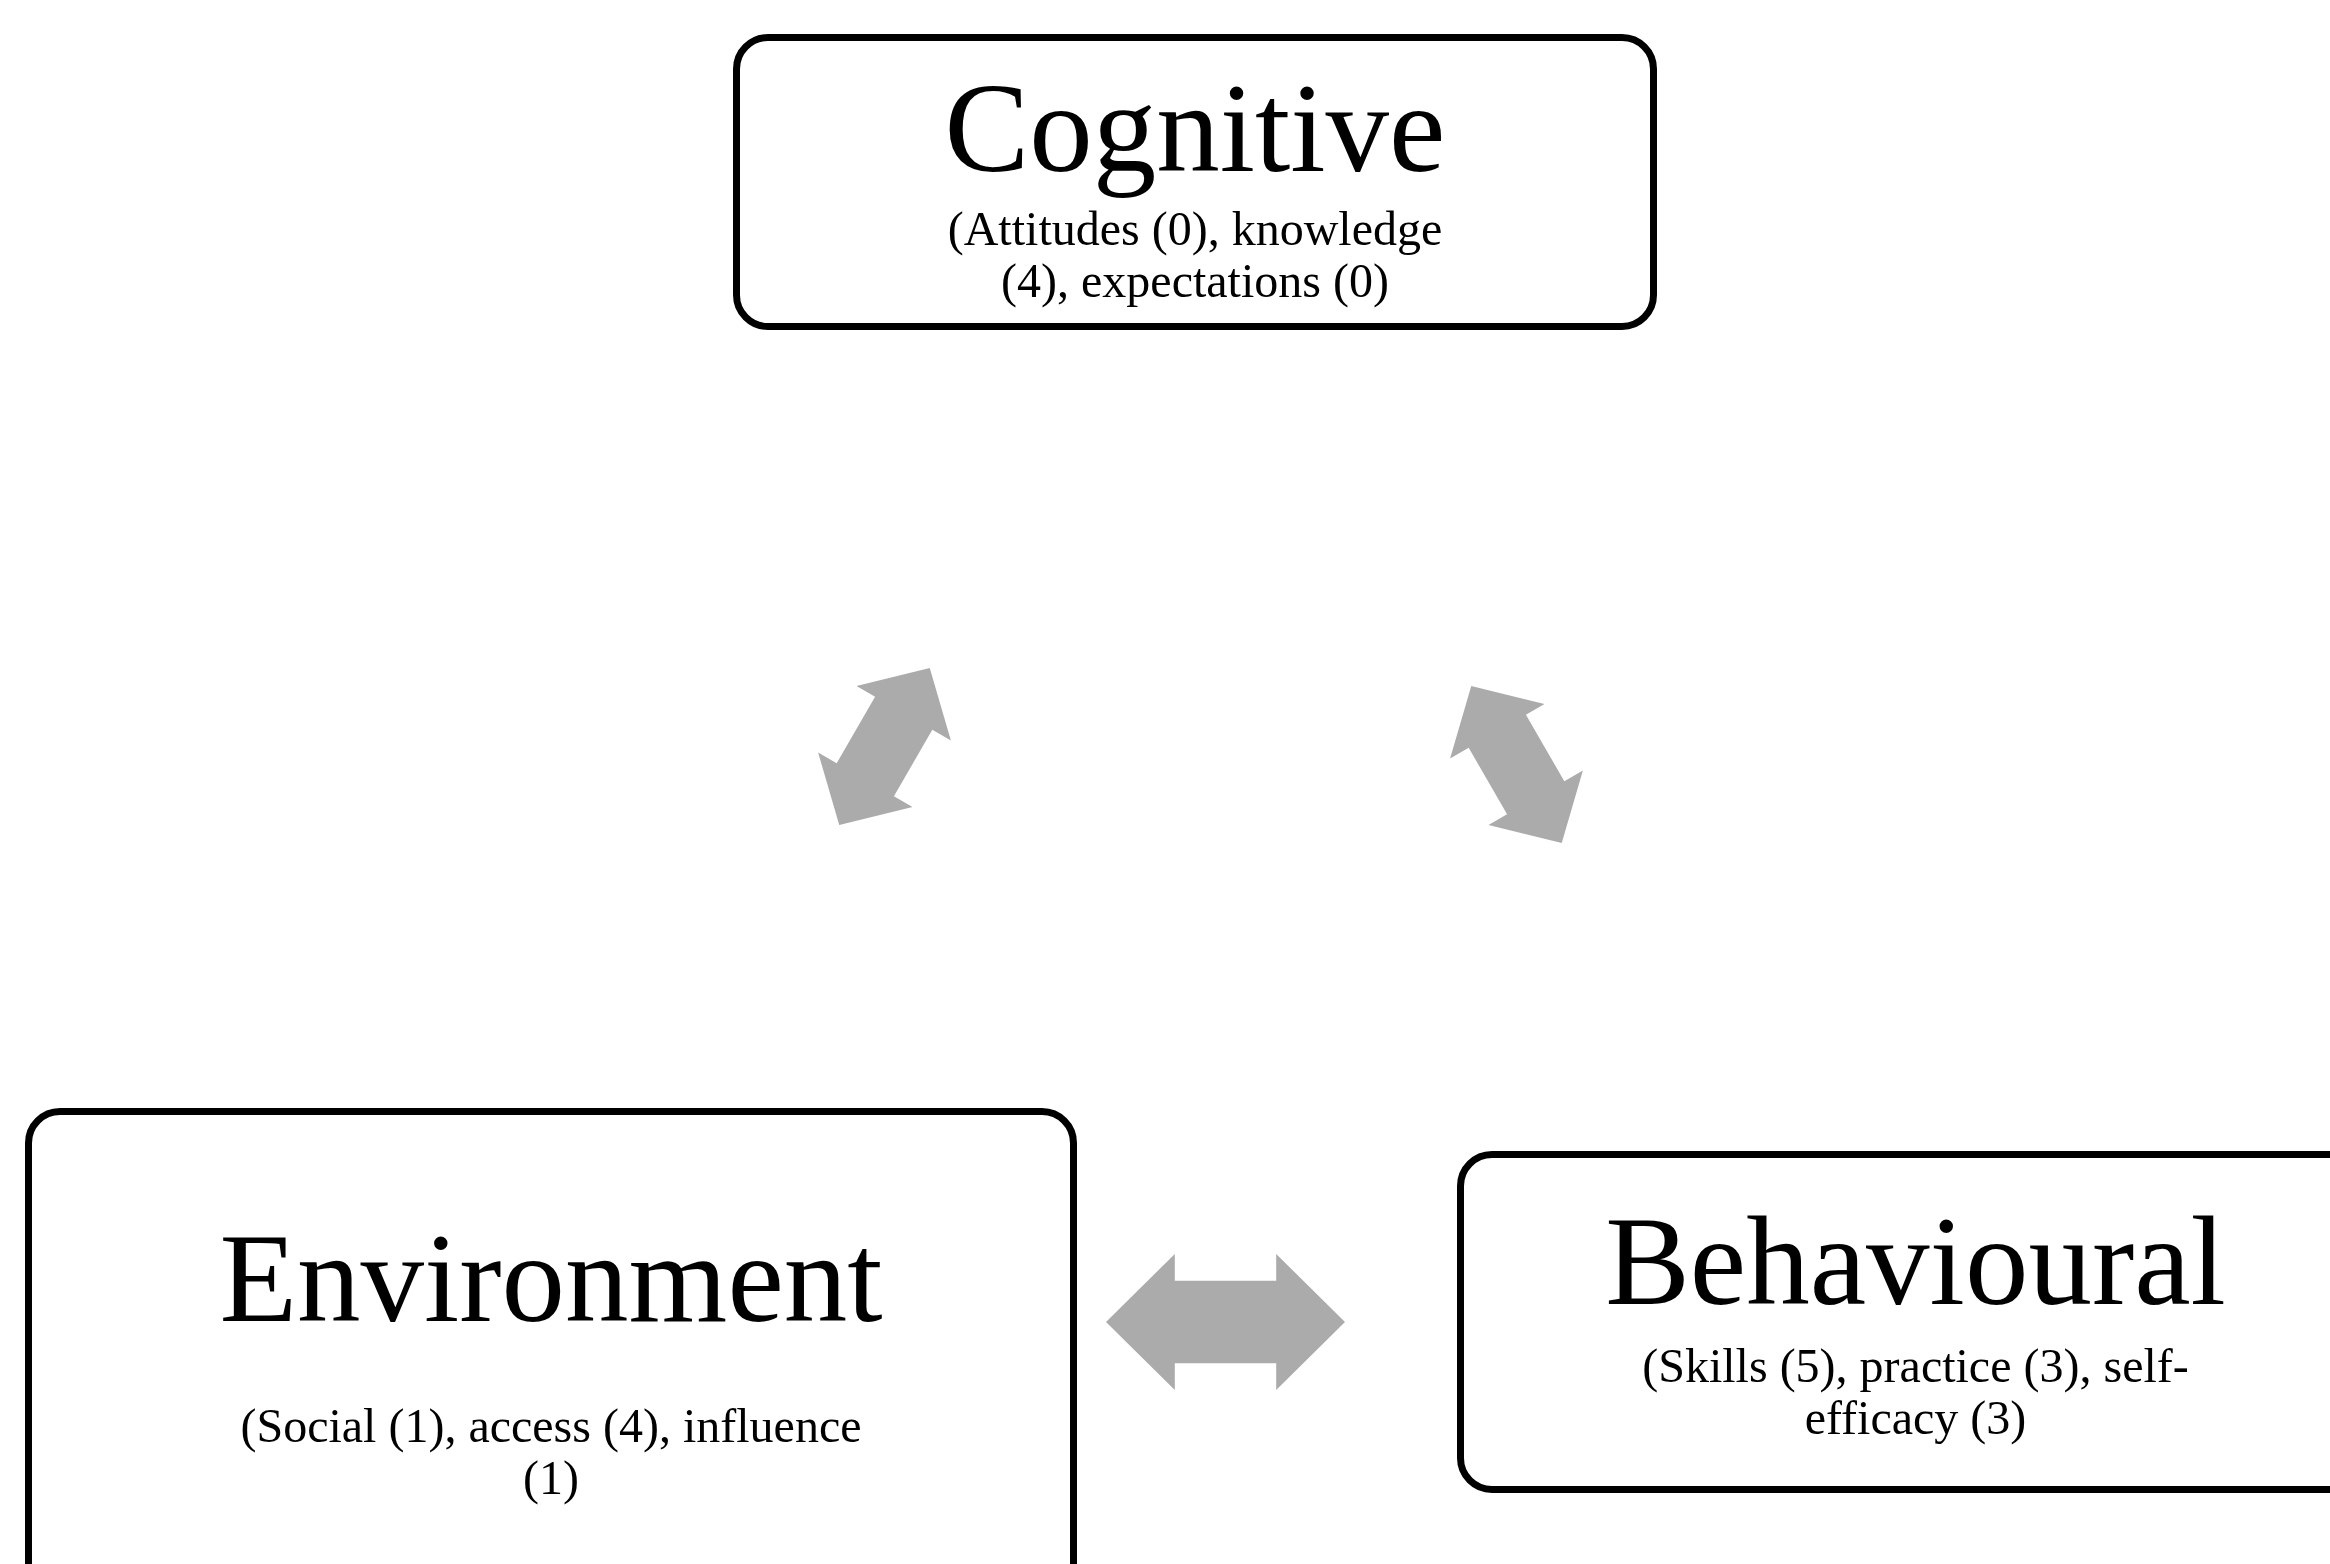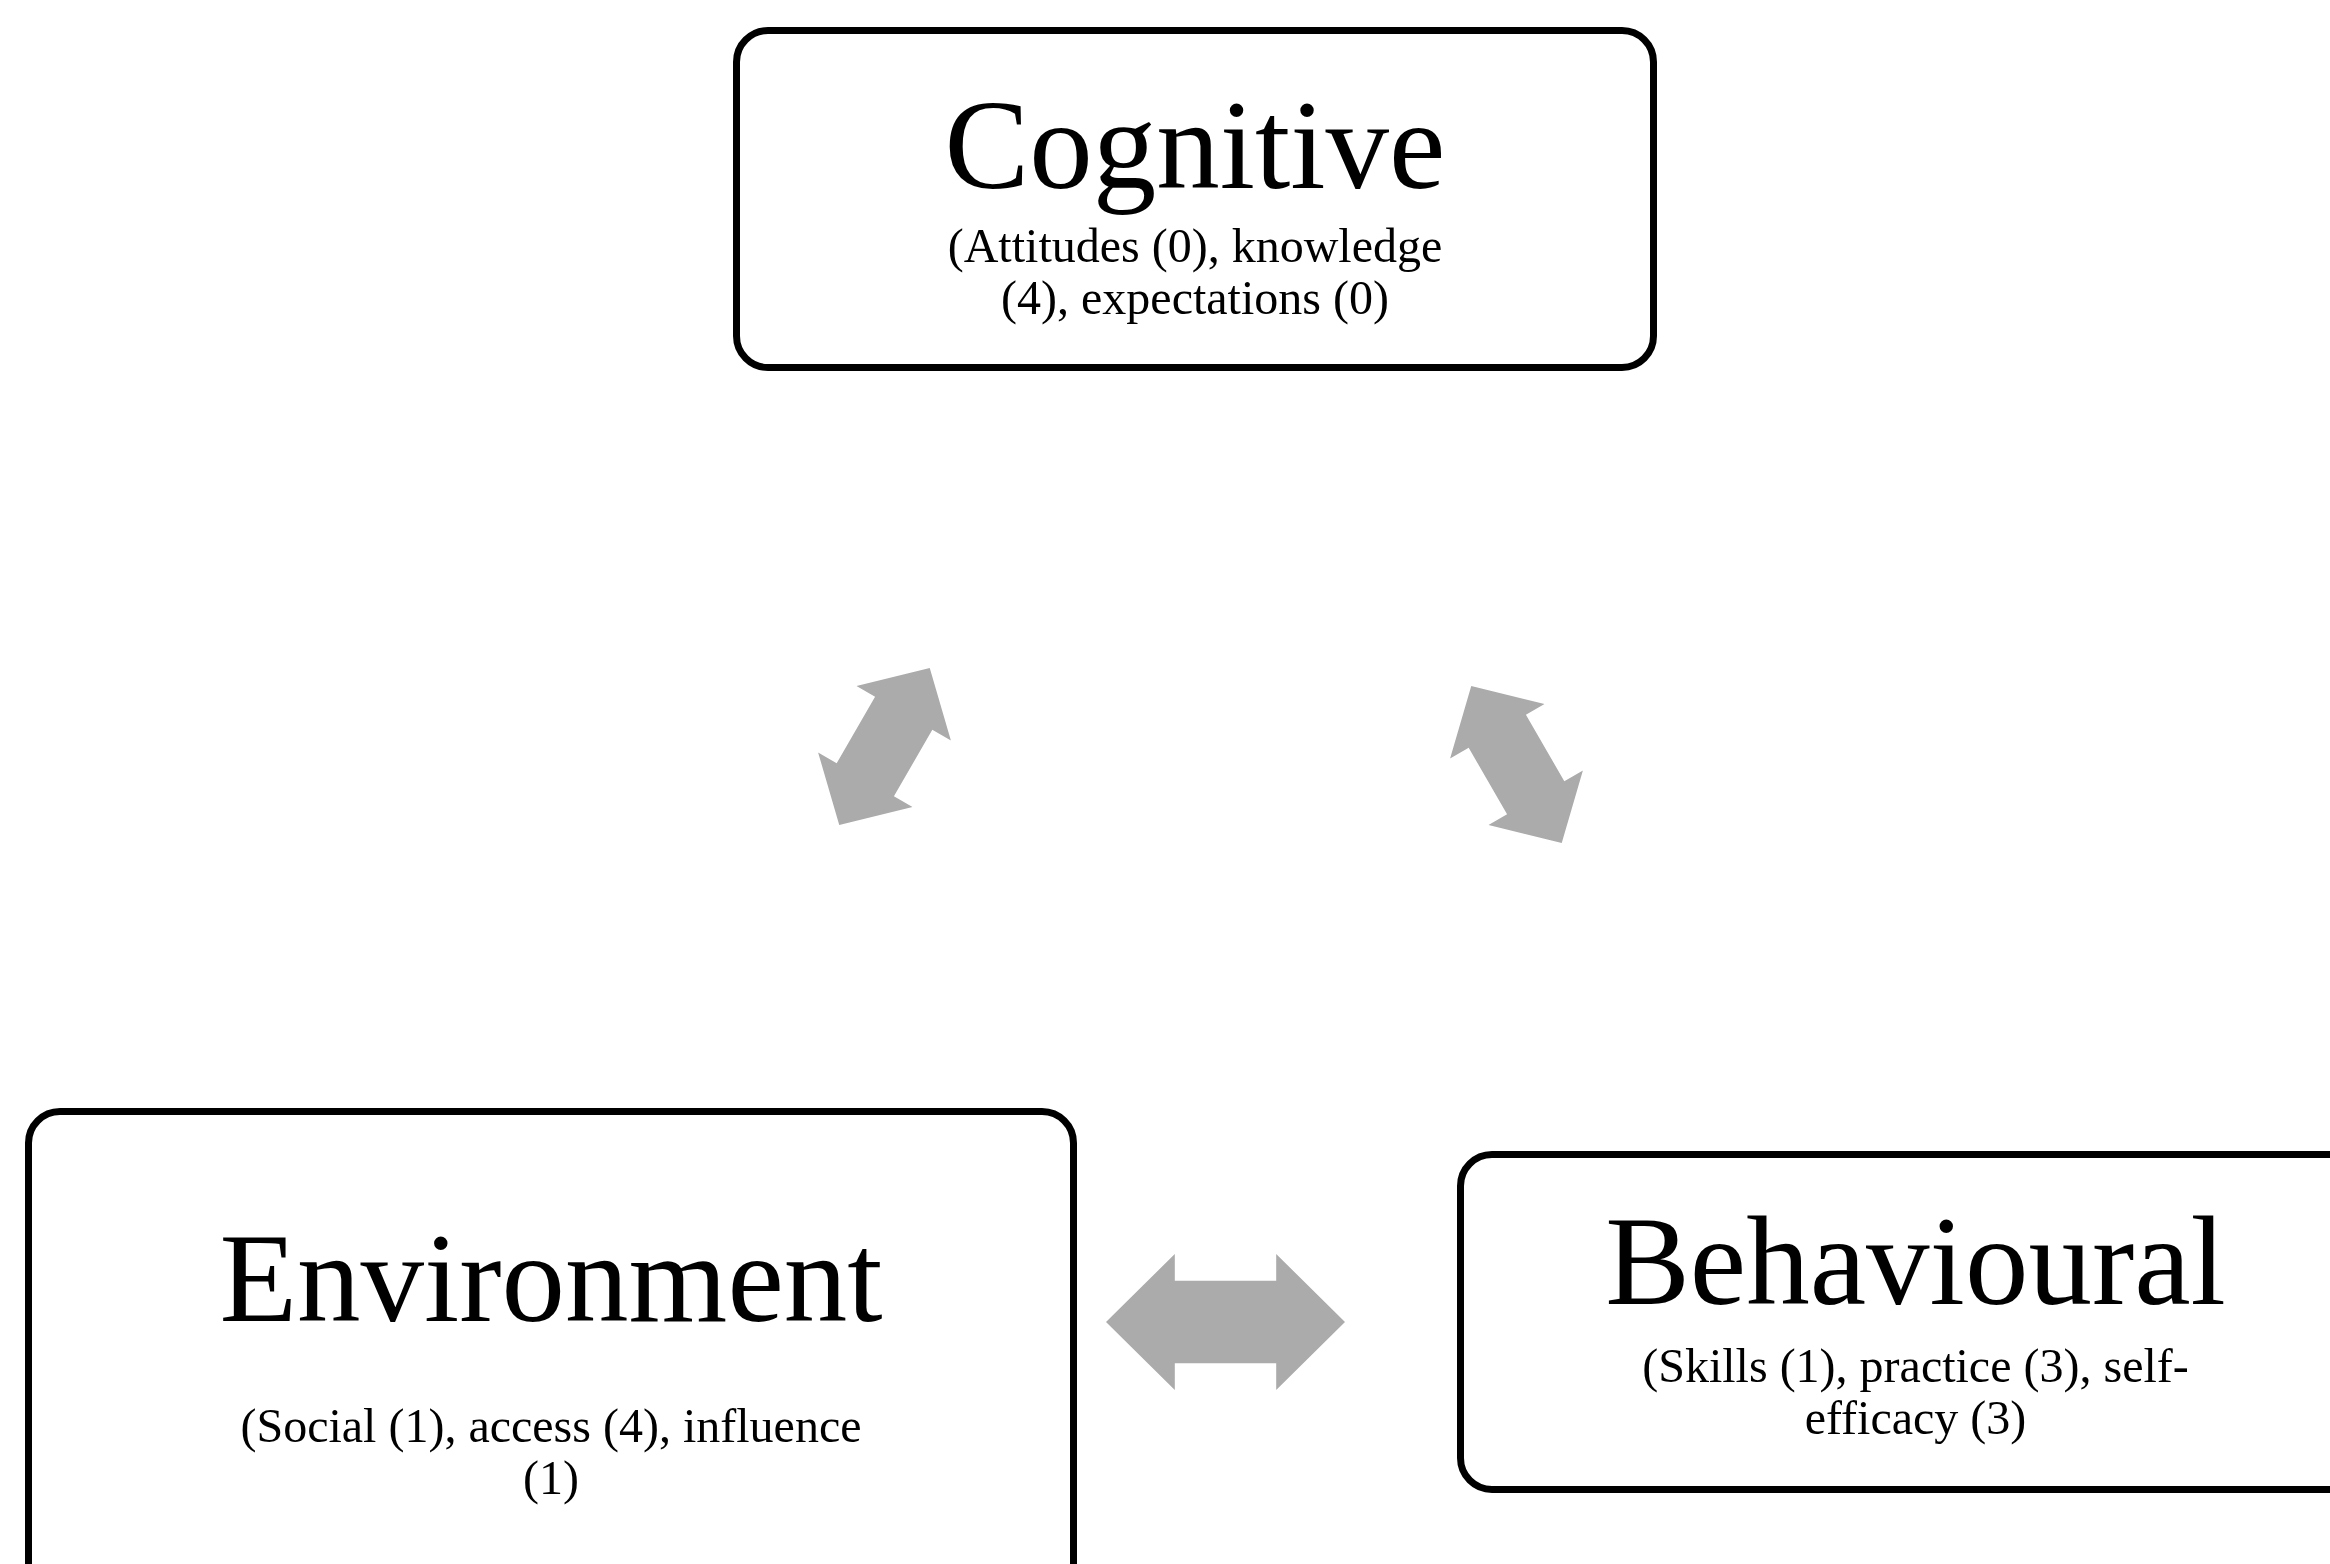--- a/index.html
+++ b/index.html
@@ -32,22 +32,22 @@
     font-size: 127px;
     line-height: 1.12;
     white-space: nowrap;
   }
   .node-subtitle {
     font-size: 48px;
     line-height: 1.08;
     white-space: pre-line;
   }
   .node-cognitive {
-    left: 733px; top: 27px;
-    width: 924px; height: 344px;
+    left: 733px; top: 34px;
+    width: 924px; height: 296px;
     gap: 4.3px;
   }
   .node-environment {
     left: 25px; top: 1108px;
     width: 1052px; height: 514px;
     gap: 51px;
     padding-bottom: 19px;
   }
   .node-behavioural {
     left: 1457px; top: 1151px;
@@ -91,21 +91,21 @@
   </div>
 
   <div class="node node-environment">
     <div class="node-title">Environment</div>
     <div class="node-subtitle">(Social (1), access (4), influence
 (1)</div>
   </div>
 
   <div class="node node-behavioural">
     <div class="node-title">Behavioural</div>
-    <div class="node-subtitle">(Skills (1), practice (3), self-
+    <div class="node-subtitle">(Skills (5), practice (3), self-
 efficacy (3)</div>
   </div>
 
   <div class="arrow arrow-cog-env">
     <svg width="181" height="109" viewBox="0 0 330 188" preserveAspectRatio="none" aria-hidden="true">
       <polygon points="0,94 95,0 95,37 235,37 235,0 330,94 235,188 235,151 95,151 95,188"></polygon>
     </svg>
   </div>
 
   <div class="arrow arrow-cog-beh">

